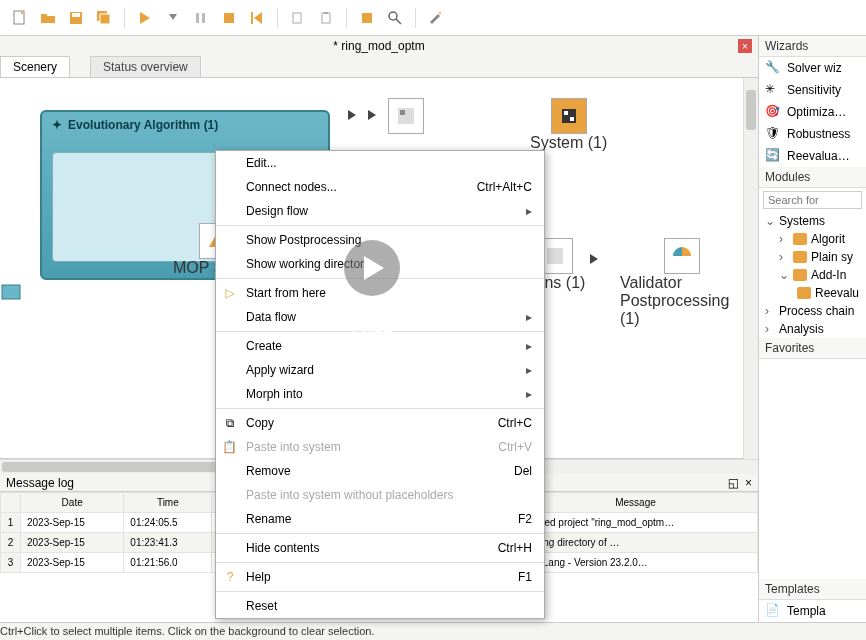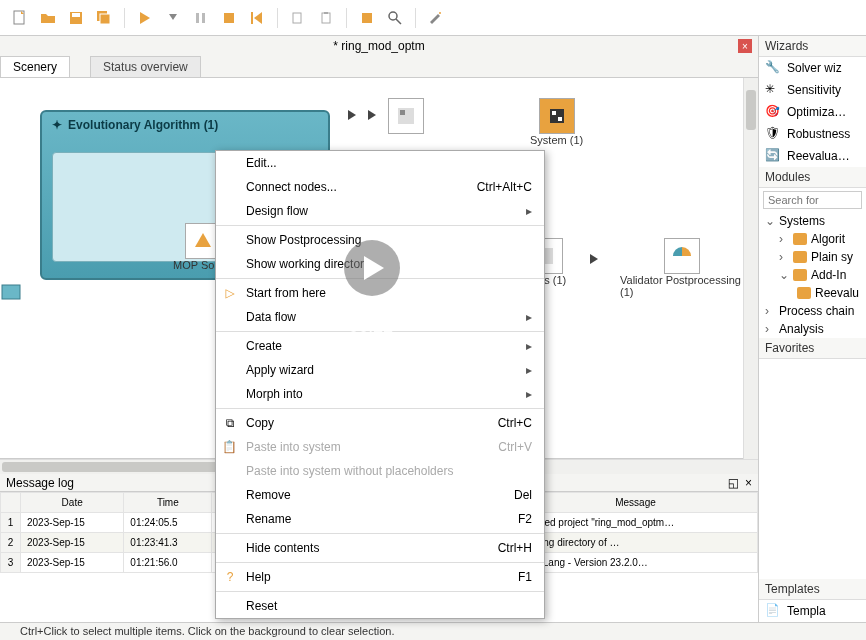--- a/index.html
+++ b/index.html
@@ -13,37 +13,37 @@
 .title-bar .close { position: absolute; right: 6px; width: 14px; height: 14px; background: #d9534f; color: #fff; display: flex; align-items: center; justify-content: center; font-size: 10px; cursor: pointer; }
 .tabs-row { height: 22px; background: #f4f4f2; border-bottom: 1px solid #ccc; display: flex; }
 .tab { padding: 3px 12px; border: 1px solid #ccc; border-bottom: none; background: #fff; margin-right: 20px; cursor: pointer; }
 .tab.inactive { background: #eaeaea; color: #444; }
 .canvas-area { flex: 1; background: #fff; position: relative; overflow: hidden; border-bottom: 1px solid #ccc; }
 .algo-box { position: absolute; left: 40px; top: 32px; width: 290px; height: 170px; background: linear-gradient(#6ab7c7, #4a9daf); border: 2px solid #3a7d8b; border-radius: 6px; }
 .algo-box .title { font-weight: bold; color: #0b3b46; padding: 6px 10px; display: flex; align-items: center; gap: 6px; }
 .algo-box .inner { position: absolute; left: 10px; top: 40px; width: 260px; height: 110px; background: #cfeaf0; border: 1px solid #7ab0bb; border-radius: 4px; }
 .node { position: absolute; display: flex; flex-direction: column; align-items: center; font-size: 11px; color: #333; }
 .node .ico { width: 36px; height: 36px; background: #fff; border: 1px solid #aaa; display: flex; align-items: center; justify-content: center; }
-.mini { font-size: 11px; }
+.mini { font-size: 16px; }
 .tri { width: 0; height: 0; border-top: 5px solid transparent; border-bottom: 5px solid transparent; border-left: 8px solid #444; }
 .ctx-menu { position: absolute; left: 215px; top: 150px; width: 330px; background: #fff; border: 1px solid #aaa; box-shadow: 2px 2px 8px rgba(0,0,0,.3); z-index: 50; }
 .ctx-menu .item { padding: 5px 12px 5px 30px; display: flex; justify-content: space-between; align-items: center; cursor: pointer; position: relative; }
 .ctx-menu .item.disabled { color: #aaa; cursor: default; }
 .ctx-menu hr { border: none; border-top: 1px solid #ddd; margin: 2px 0; }
 .ctx-menu .item .ic { position: absolute; left: 6px; width: 16px; text-align: center; }
 .ctx-menu .arrow { color: #555; }
 .msglog-hdr { height: 18px; background: #f4f4f2; border-bottom: 1px solid #ccc; padding: 2px 6px; display: flex; justify-content: space-between; align-items: center; text-align: right; }
 .msglog-hdr .tools { display: flex; gap: 6px; }
 .msglog { height: 130px; background: #fff; overflow: hidden; }
 table.log { width: 100%; border-collapse: collapse; }
 table.log th, table.log td { border: 1px solid #e3e3e3; padding: 4px 6px; text-align: left; font-size: 10px; white-space: nowrap; }
 table.log th { background: #f4f4f2; font-weight: normal; text-align: center; }
 table.log .idx { width: 20px; background: #f4f4f2; text-align: center; }
 table.log tr.alt { background: #f5f5f0; }
-.statusbar { height: 18px; background: #f4f4f2; border-top: 1px solid #ccc; padding: 2px 20px; font-size: 11px; color: #333; }
+.statusbar { height: 18px; background: #f4f4f2; border-top: 1px solid #ccc; padding: 2px 0; font-size: 11px; color: #333; }
 .right-pane { width: 108px; background: #fff; border-left: 1px solid #ccc; display: flex; flex-direction: column; overflow: hidden; }
 .panel-title { padding: 3px 6px; font-size: 12px; color: #333; border-bottom: 1px solid #ddd; background: #f7f7f5; }
 .wiz-item { display: flex; align-items: center; gap: 6px; padding: 3px 6px; cursor: pointer; }
 .wiz-item .ic { width: 16px; height: 16px; }
 .mod-search { width: calc(100% - 8px); margin: 3px 4px; padding: 2px 4px; border: 1px solid #ccc; font-size: 11px; }
 .tree-item { display: flex; align-items: center; gap: 4px; padding: 2px 6px; cursor: pointer; font-size: 11px; }
 .tree-item .caret { width: 10px; color: #666; }
 .tree-item.sub { padding-left: 20px; }
 .tree-item .fld { width: 14px; height: 12px; background: #e8a23f; border-radius: 2px; }
 .scroll-v { width: 15px; background: #f0f0ee; border-left: 1px solid #ddd; position: relative; }
@@ -388,26 +388,26 @@
   <div class="item">
       <span class="ic">⧉</span>
       <span>Copy</span>
       <span>Ctrl+C</span>
     </div>
   <div class="item disabled">
       <span class="ic">📋</span>
       <span>Paste into system</span>
       <span>Ctrl+V</span>
     </div>
+  <div class="item">
+      <span>Remove</span>
+      <span>Del</span>
+    </div>
   <div class="item disabled">
       <span>Paste into system without placeholders</span>
-    </div>
-  <div class="item">
-      <span>Remove</span>
-      <span>Del</span>
     </div>
   <div class="item">
       <span>Rename</span>
       <span>F2</span>
     </div>
   <hr>
   <div class="item">
       <span>Hide contents</span>
       <span>Ctrl+H</span>
     </div>

